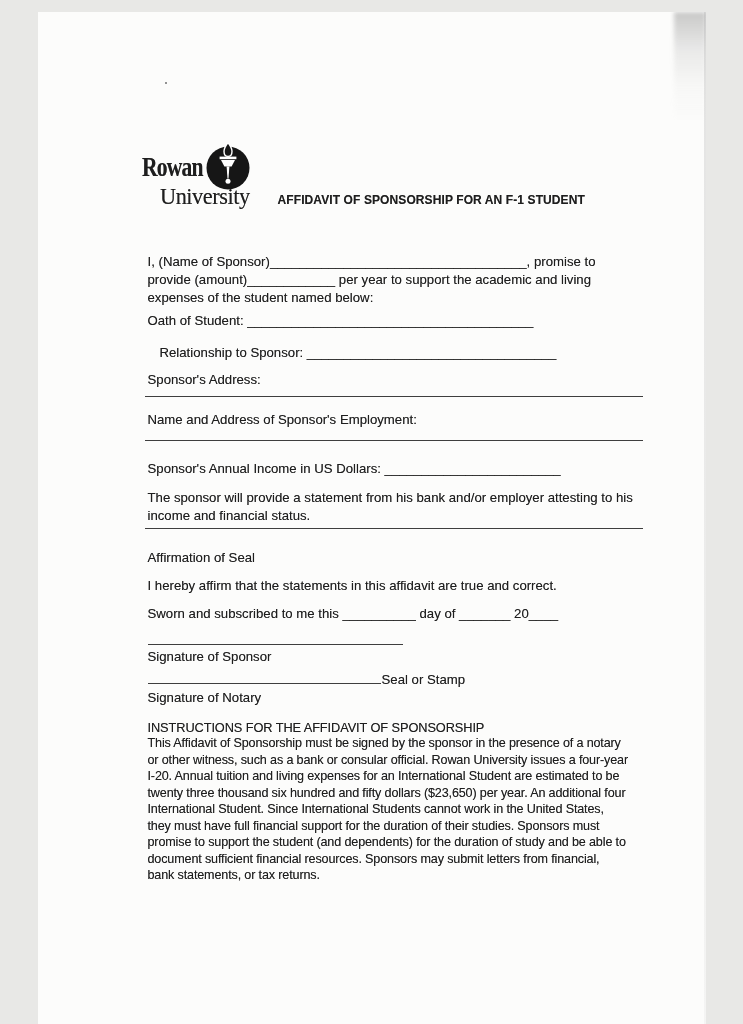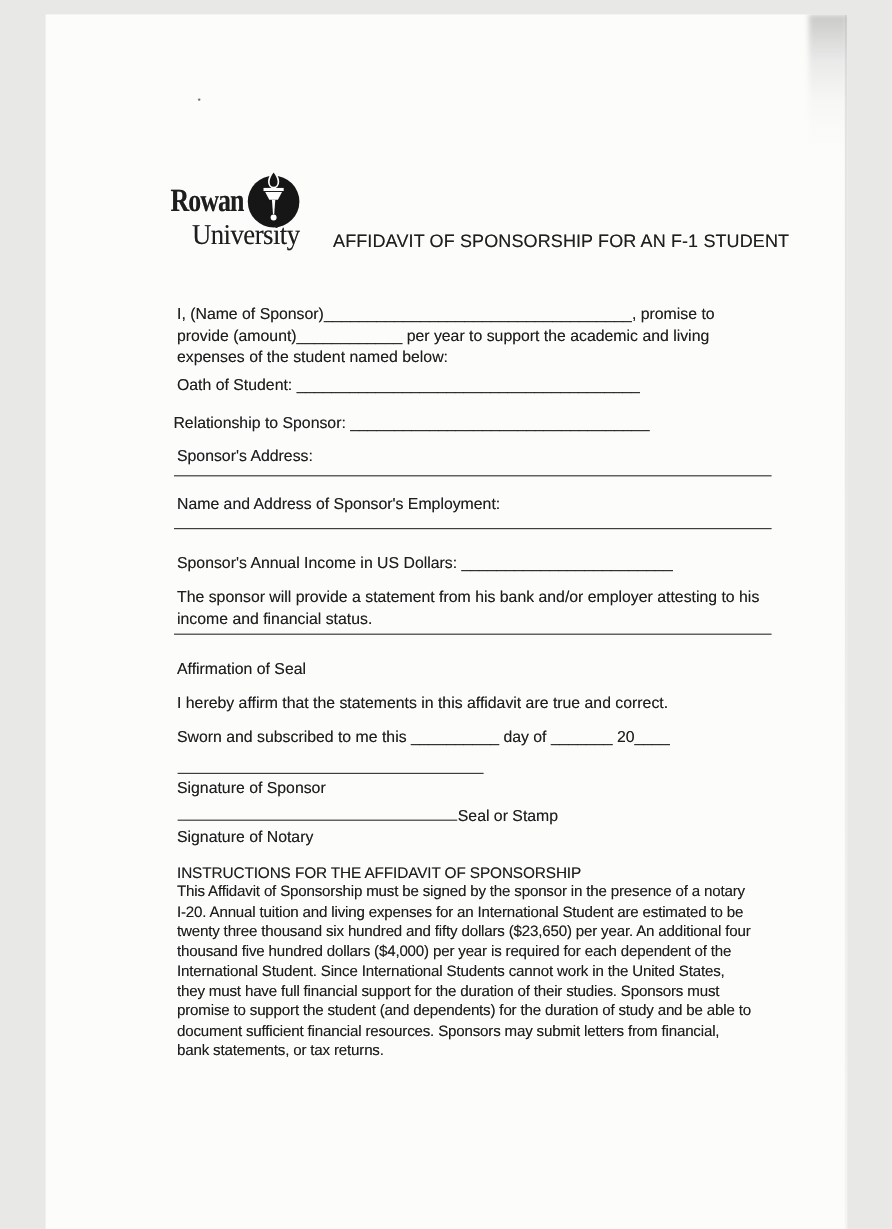--- a/index.html
+++ b/index.html
@@ -6,21 +6,21 @@
   .page {
     position:relative; width:644px; height:1024px; margin:12px auto;
     background:#fcfcfb; overflow:hidden;
     font-family:"Liberation Sans", sans-serif; color:#1e1e1e;
     text-shadow:0 0 .4px rgba(40,40,40,.55);
     padding-left:24px;
   }
   .abs { position:absolute; white-space:nowrap; }
   .body-text { font-size:13.2px; line-height:18px; }
   .title {
-    font-weight:normal; font-size:15px; letter-spacing:.1px; margin:0;
+    font-weight:bold; font-size:12px; letter-spacing:.1px; margin:0;
   }
   .heading-caps { font-size:12.8px; letter-spacing:-.1px; }
   .instr { font-size:12.6px; line-height:16.5px; letter-spacing:-.15px; }
   .rule { position:absolute; height:0; border-top:1.6px solid #2e2e2e; opacity:.92; }
   .sigline { border-top-width:1.4px; }
   
   .logo-rowan {
     font-family:"Liberation Serif", serif; font-weight:bold; font-size:27px;
     letter-spacing:-1px; transform:scaleX(.8); transform-origin:left top; line-height:1;
   }
@@ -74,21 +74,21 @@
   <h1 class="abs title" style="left:240px; top:181px;">AFFIDAVIT OF SPONSORSHIP FOR AN F-1 STUDENT</h1>
 
   <div class="abs body-text" style="left:110px; top:241px;">
     <div>I, (Name of Sponsor)___________________________________, promise to</div>
     <div>provide (amount)____________ per year to support the academic and living</div>
     <div>expenses of the student named below:</div>
   </div>
 
   <div class="abs body-text" style="left:110px; top:300px;">Oath of Student: _______________________________________</div>
 
-  <div class="abs body-text" style="left:107px; top:332px;">Relationship to Sponsor: __________________________________</div>
+  <div class="abs body-text" style="left:122px; top:332px;">Relationship to Sponsor: __________________________________</div>
 
   <div class="abs body-text" style="left:110px; top:359px;">Sponsor's Address:</div>
   <div class="rule" style="left:107px; top:384px; width:498px;"></div>
 
   <div class="abs body-text" style="left:110px; top:399px;">Name and Address of Sponsor's Employment:</div>
   <div class="rule" style="left:107px; top:428px; width:498px;"></div>
 
   <div class="abs body-text" style="left:110px; top:448px;">Sponsor's Annual Income in US Dollars: ________________________</div>
 
   <div class="abs body-text" style="left:110px; top:477px;">
@@ -104,23 +104,23 @@
   <div class="rule sigline" style="left:110px; top:632px; width:255px;"></div>
   <div class="abs body-text" style="left:110px; top:636px;">Signature of Sponsor</div>
 
   <div class="rule sigline" style="left:110px; top:671px; width:233px;"></div>
   <div class="abs body-text" style="left:344px; top:659px;">Seal or Stamp</div>
   <div class="abs body-text" style="left:110px; top:677px;">Signature of Notary</div>
 
   <div class="abs heading-caps" style="left:110px; top:708px;">INSTRUCTIONS FOR THE AFFIDAVIT OF SPONSORSHIP</div>
   <div class="abs instr" style="left:110px; top:723px;">
     <div>This Affidavit of Sponsorship must be signed by the sponsor in the presence of a notary</div>
+    <div>or other witness, such as a bank or consular official. Rowan University issues a four-year</div>
     <div>I-20. Annual tuition and living expenses for an International Student are estimated to be</div>
     <div>twenty three thousand six hundred and fifty dollars ($23,650) per year. An additional four</div>
-    <div>thousand five hundred dollars ($4,000) per year is required for each dependent of the</div>
     <div>International Student. Since International Students cannot work in the United States,</div>
     <div>they must have full financial support for the duration of their studies. Sponsors must</div>
     <div>promise to support the student (and dependents) for the duration of study and be able to</div>
     <div>document sufficient financial resources. Sponsors may submit letters from financial,</div>
     <div>bank statements, or tax returns.</div>
   </div>
 
 </div>
 
 </body></html>

